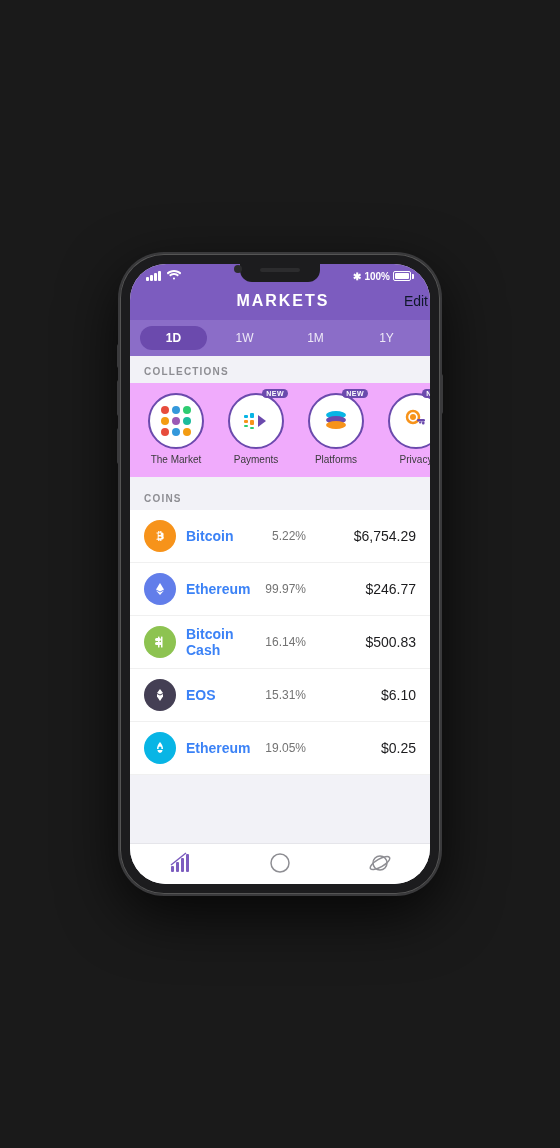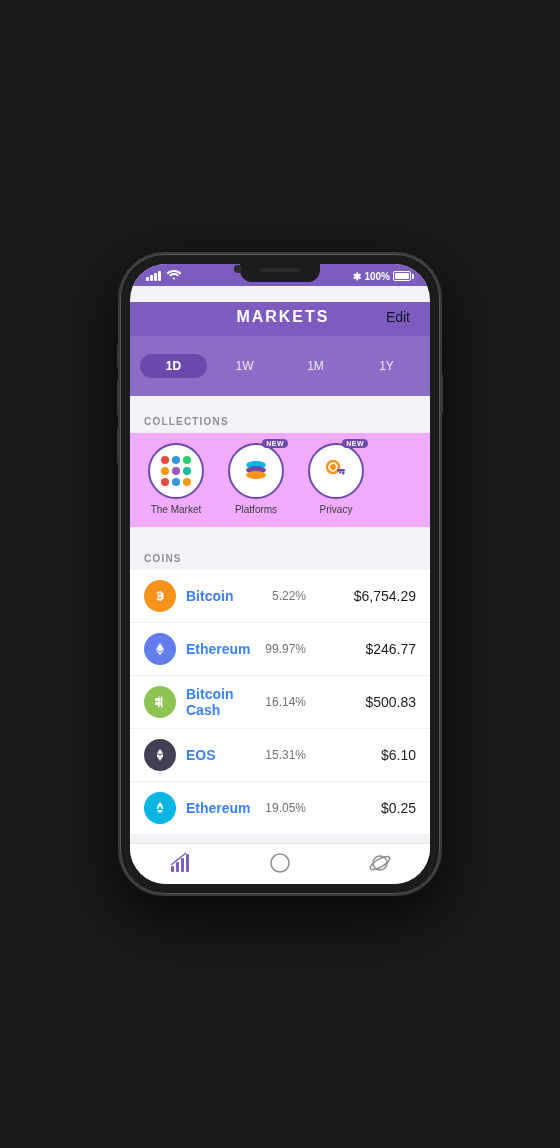--- a/index.html
+++ b/index.html
@@ -109,26 +109,25 @@
     .battery-tip {
       width: 2px;
       height: 5px;
       background: white;
       border-radius: 0 1px 1px 0;
     }
 
     
     .header {
       background: #7c5cbf;
-      padding: 6px 20px 10px;
+      padding: 6px 2px 10px;
       display: flex;
       justify-content: space-between;
       align-items: center;
       flex-shrink: 0;
-      margin-top: 16px;
     }
 
     .header-title {
       color: white;
       font-size: 16px;
       font-weight: 600;
       letter-spacing: 2px;
       flex: 1;
       text-align: center;
     }
@@ -137,21 +136,21 @@
       color: #0f172a;
       font-size: 14px;
       font-weight: 400;
       cursor: pointer;
     }
 
     
     .period-tabs {
       background: #8b6dc8;
       display: flex;
-      padding: 18px 10px;
+      padding: 6px 10px;
       gap: 4px;
       flex-shrink: 0;
     }
 
     .period-tab {
       flex: 1;
       text-align: center;
       padding: 5px 0;
       color: rgba(255,255,255,0.85);
       font-size: 12px;
@@ -169,21 +168,21 @@
     
     .content {
       flex: 1;
       overflow-y: auto;
       background: #f2f2f7;
     }
 
     
     .section-header {
       background: #f2f2f7;
-      padding: 20px 14px 6px;
+      padding: 10px 14px 6px;
       font-size: 10px;
       font-weight: 600;
       color: #8e8e93;
       letter-spacing: 1.2px;
       text-transform: uppercase;
     }
 
     
     .collections-scroll {
       background: #f0abfc;
@@ -471,20 +470,40 @@
                 <div class="dot" style="background:#1abc9c;"></div>
                 <div class="dot" style="background:#e74c3c;"></div>
                 <div class="dot" style="background:#3498db;"></div>
                 <div class="dot" style="background:#f39c12;"></div>
               </div>
             </div>
           </div>
           <span class="collection-label">The Market</span>
         </div>
 
+        <div class="collection-item">
+          <div class="collection-circle-wrapper">
+            <div class="collection-circle">
+              <svg width="32" height="28" viewBox="0 0 32 28">
+
+                <polygon points="18,8 26,14 18,20" fill="#6b4aad"></polygon>
+
+                <rect x="4" y="8" width="4" height="3" rx="1" fill="#08b5e5"></rect>
+                <rect x="4" y="13" width="4" height="3" rx="1" fill="#f7931a"></rect>
+                <rect x="4" y="18" width="4" height="2" rx="1" fill="#2ecc71"></rect>
+
+                <rect x="10" y="6" width="4" height="5" rx="1" fill="#08b5e5"></rect>
+                <rect x="10" y="13" width="4" height="5" rx="1" fill="#f7931a"></rect>
+                <rect x="10" y="20" width="4" height="2" rx="1" fill="#2ecc71"></rect>
+              </svg>
+            </div>
+            <span class="new-badge">NEW</span>
+          </div>
+          <span class="collection-label">Payments</span>
+        </div>
 
         <div class="collection-item">
           <div class="collection-circle-wrapper">
             <div class="collection-circle">
               <svg width="32" height="32" viewBox="0 0 32 32">
 
                 <ellipse cx="16" cy="10" rx="10" ry="4" fill="#08b5e5"></ellipse>
                 <ellipse cx="16" cy="15" rx="10" ry="4" fill="#6b4aad"></ellipse>
                 <ellipse cx="16" cy="20" rx="10" ry="4" fill="#f7931a"></ellipse>
               </svg>

